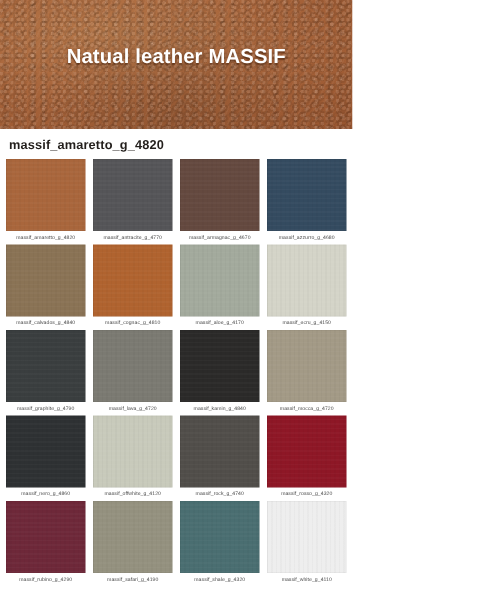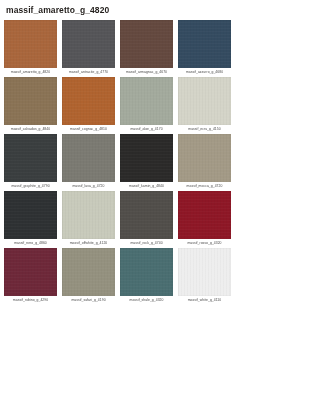--- a/index.html
+++ b/index.html
@@ -81,20 +81,23 @@
     letter-spacing:.05px;
     white-space:nowrap;
     overflow:hidden;
   }
 </style>
 </head>
 <body>
 
 <div class="card">
 
+  <div class="header">
+    <div class="header-title">Natual leather MASSIF</div>
+  </div>
 
   <div class="subtitle-bar">
     <div class="subtitle">massif_amaretto_g_4820</div>
   </div>
 
   <div class="grid">
       <div class="cell">
         <div class="chip" style="background: rgb(169, 102, 60);"></div>
         <div class="chip-label">massif_amaretto_g_4820</div>
       </div>

